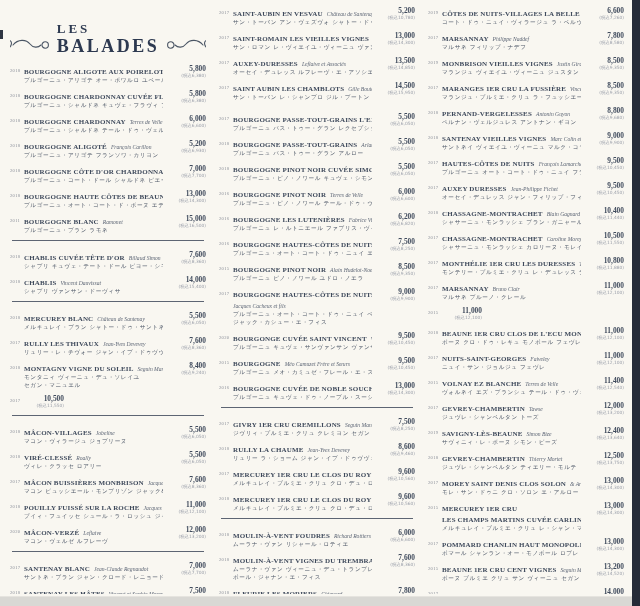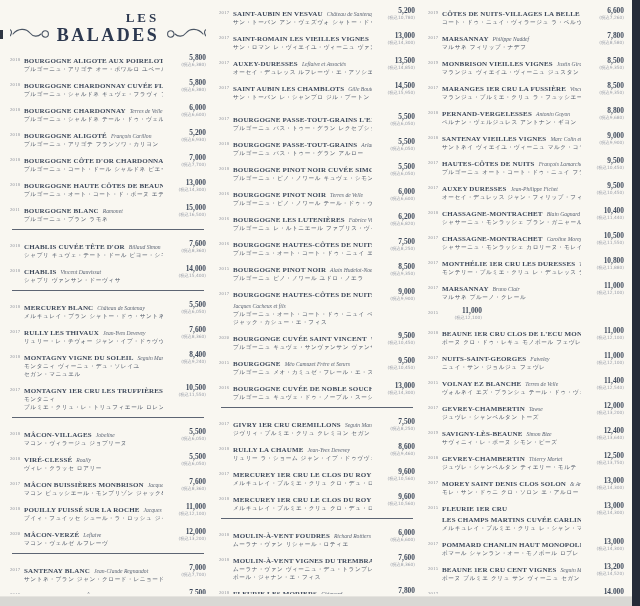--- a/index.html
+++ b/index.html
@@ -10,21 +10,21 @@
   }
   .page{position:absolute;inset:0;}
   .edge-right{position:absolute;top:0;right:0;width:8px;height:100%;background:#252b38;}
   .edge-bottom{position:absolute;left:0;bottom:0;right:8px;height:9px;background:#d9d8d4;border-top:1px solid #e6e4df;}
   .edge-tick{position:absolute;left:0;top:30px;width:3px;height:9px;background:#2e3542;}
   .cols{position:absolute;left:10px;top:7px;right:16px;bottom:12px;display:flex;gap:13px;}
   .col{flex:1;min-width:0;overflow:hidden;}
 
   
   .header{display:flex;align-items:flex-end;justify-content:center;gap:5px;padding:4px 0 10px 0;}
-  .title{text-align:right;color:#2d3950;line-height:1;}
+  .title{text-align:left;color:#2d3950;line-height:1;margin-top:11px;}
   .t1{font-size:13px;font-weight:bold;letter-spacing:3px;}
   .t2{font-size:18px;font-weight:bold;letter-spacing:2.5px;margin-top:2px;}
   .flourish{flex:none;margin-bottom:3px;}
 
   
   .entry{display:flex;align-items:flex-start;margin-bottom:6px;}
   .year{flex:none;width:14px;font-size:4.6px;color:#8d919b;padding-top:2.5px;letter-spacing:.3px;}
   .body{flex:1;min-width:0;padding-right:3px;overflow:hidden;}
   .nameline{line-height:8px;white-space:nowrap;overflow:hidden;}
   .nm{font-size:7px;font-weight:bold;letter-spacing:.15px;color:#3f4a5c;}
@@ -198,25 +198,20 @@
             <div class="jp">モンタニィ ヴィーニュ・デュ・ソレイユ</div>
             <div class="jp">セガン・マニュエル</div>
           </div>
           <div class="pricebox">
             <div class="price">8,400</div>
             <div class="tax">(税込9,240)</div>
           </div>
         </div>
         <div class="entry">
           <span class="year">2017</span>
-          <div class="body">
-            <div class="nameline"><span class="nm">MONTAGNY 1ER CRU LES TRUFFIÈRES</span> </div>
-            <div class="jp">モンタニィ</div>
-            <div class="jp">プルミエ・クリュ・レ・トリュフィエール ロレンゾン</div>
-          </div>
           <div class="pricebox">
             <div class="price">10,500</div>
             <div class="tax">(税込11,550)</div>
           </div>
         </div>
         <hr class="divider">
         <div class="entry">
           <span class="year">2018</span>
           <div class="body">
             <div class="nameline"><span class="nm">MÂCON-VILLAGES</span> <span class="prod">Jobeline</span></div>
@@ -754,21 +749,21 @@
             <div class="jp">モレ・サン・ドゥニ クロ・ソロン エ・アルロー</div>
           </div>
           <div class="pricebox">
             <div class="price">13,000</div>
             <div class="tax">(税込14,300)</div>
           </div>
         </div>
         <div class="entry">
           <span class="year">2015</span>
           <div class="body">
-            <div class="nameline"><span class="nm">FLEURIE 1ER CRU</span></div>
+            <div class="nameline"><span class="nm">MERCUREY 1ER CRU</span></div>
             <div class="nameline"><span class="nm">LES CHAMPS MARTINS CUVÉE CARLINE</span> </div>
             <div class="jp">メルキュレイ・プルミエ・クリュ レ・シャン・マルタン ロレンゾン</div>
           </div>
           <div class="pricebox">
             <div class="price">13,000</div>
             <div class="tax">(税込14,300)</div>
           </div>
         </div>
         <div class="entry">
           <span class="year">2017</span>

